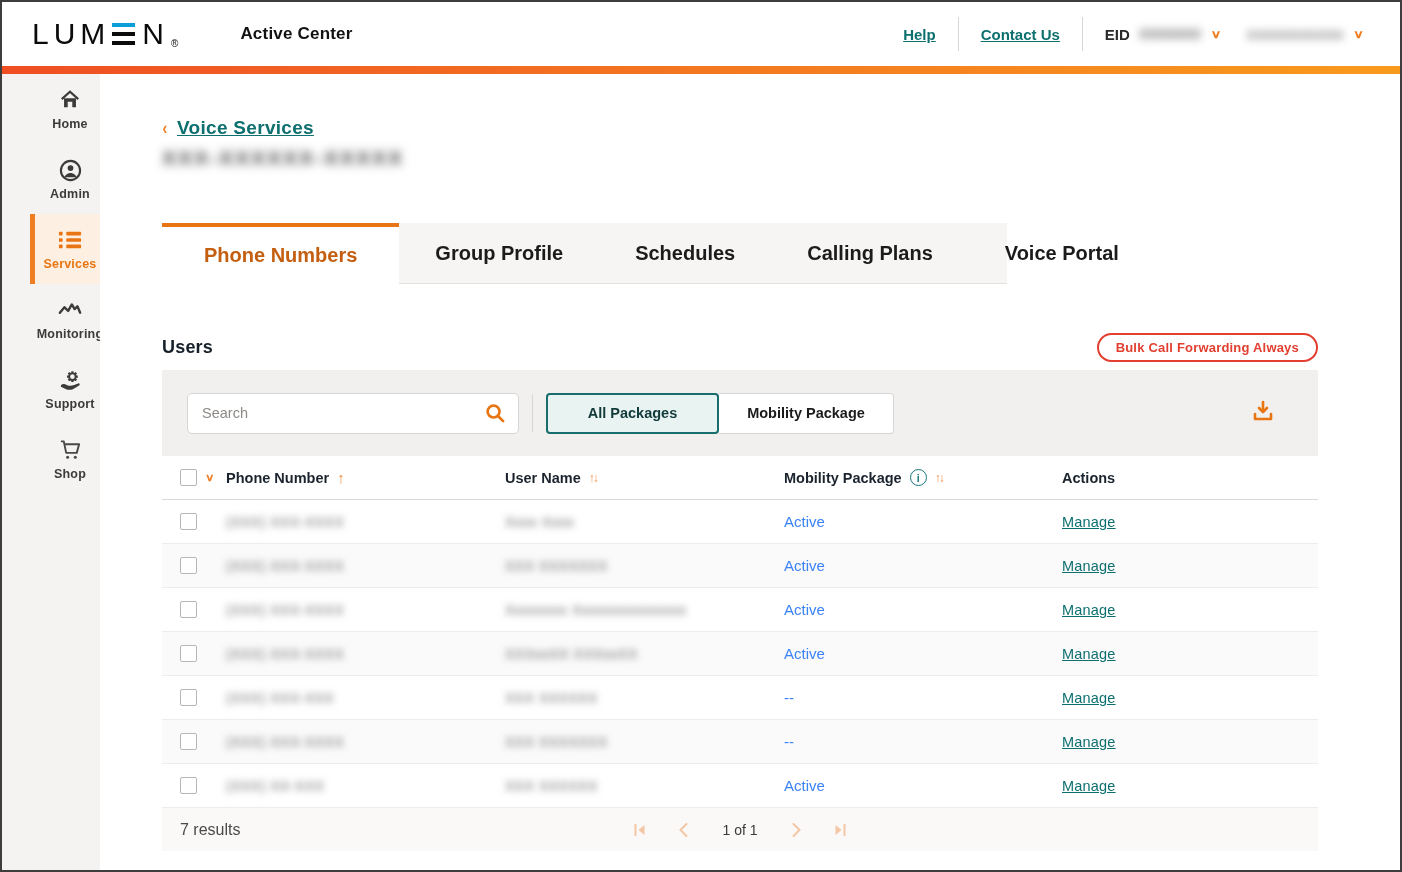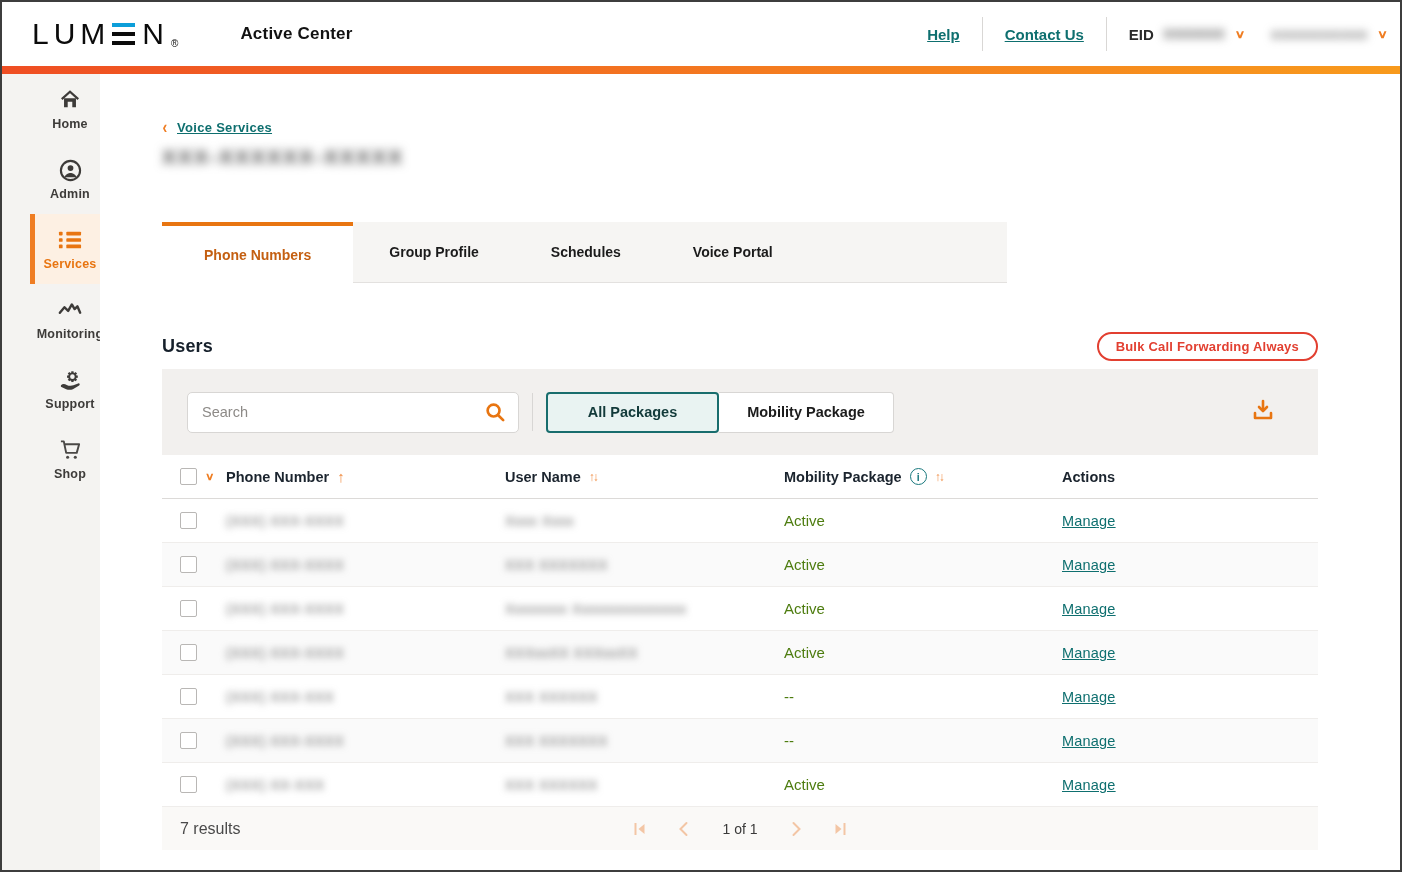--- a/index.html
+++ b/index.html
@@ -9,21 +9,21 @@
 
   
   .header { position:absolute; top:0; left:0; width:100%; height:64px; background:#fff; display:flex; align-items:center; }
   .logo { display:flex; align-items:flex-end; margin-left:30px; cursor:pointer; }
   .logo-word { display:flex; align-items:center; color:#0b0b0b; font-size:30px; font-weight:500; letter-spacing:5px; line-height:1; }
   .logo-e { display:inline-flex; flex-direction:column; justify-content:center; gap:4.5px; margin:0 7px 0 2px; }
   .logo-e .bar { width:23px; height:4.5px; background:#0b0b0b; }
   .logo-e .bar.blue { background:#0c9ed9; }
   .logo-reg { font-size:10px; color:#0b0b0b; margin-top:2px; margin-left:2px; }
   .app-title { margin-left:62px; font-size:17px; font-weight:bold; color:#121212; letter-spacing:.2px; }
-  .header-right { margin-left:auto; display:flex; align-items:center; margin-right:12px; }
+  .header-right { margin-left:auto; display:flex; align-items:center; margin-right:36px; }
   .hlink { color:#0e6f6f; font-weight:bold; font-size:15px; text-decoration:underline; cursor:pointer; }
   .hdivider { width:1px; height:34px; background:#d9d7d5; margin:0 22px; }
   .eid-label { font-size:15px; font-weight:bold; color:#2a2a2a; margin-right:10px; }
   .redact { filter:blur(4px); user-select:none; }
   .redact-hdr { color:#6b6b6b; font-size:14px; font-weight:bold; letter-spacing:1px; }
   .chev-orange { color:#ef7d22; font-size:15px; font-weight:bold; margin-left:9px; transform:scaleY(.75); display:inline-block; }
   .user-chunk { display:flex; align-items:center; margin-left:26px; cursor:pointer; }
   .eid-chunk { display:flex; align-items:center; cursor:pointer; }
 
   
@@ -38,26 +38,26 @@
   .side-item.active .lbl { color:#e87511; }
   .side-icon { width:24px; height:24px; display:flex; align-items:center; justify-content:center; }
   .side-icon svg { display:block; }
 
   
   .content { position:absolute; top:72px; left:98px; right:0; bottom:0; background:#fff; }
   .main-inner { position:absolute; left:62px; right:82px; top:43px; }
 
   .breadcrumb { display:flex; align-items:center; gap:9px; }
   .bc-chev { color:#ef7d22; font-size:18px; font-weight:bold; transform:scaleX(.8); }
-  .bc-link { color:#0e6f6f; font-weight:bold; font-size:13px; text-decoration:underline; cursor:pointer; letter-spacing:.3px; }
+  .bc-link { color:#0e6f6f; font-weight:bold; font-size:19px; text-decoration:underline; cursor:pointer; letter-spacing:.3px; }
   .page-title { margin-top:7px; font-size:21px; font-weight:bold; color:#4f4f4f; filter:blur(5px); letter-spacing:2px; user-select:none; }
 
   
   .tabs { margin-top:53px; display:flex; width:845px; background:#f6f5f3; border-bottom:1px solid #e3e1df; height:61px; }
-  .tab { display:flex; align-items:center; justify-content:center; font-size:14px; font-weight:bold; color:#1b1b1b; cursor:pointer; padding:0 36px; flex:0 0 auto; }
+  .tab { display:flex; align-items:center; justify-content:center; font-size:20px; font-weight:bold; color:#1b1b1b; cursor:pointer; padding:0 36px; flex:0 0 auto; }
   .tab.active { background:#fff; color:#c45f11; border-top:4px solid #e87511; margin-bottom:-1px; padding:0 42px; }
 
   
   .users-row { margin-top:49px; display:flex; align-items:center; justify-content:space-between; }
   .users-h { font-size:18px; font-weight:bold; color:#16202b; letter-spacing:.2px; }
   .bulk-btn { border:2px solid #e23f30; color:#e23f30; background:#fff; border-radius:15px; height:29px; padding:0 17px; font-size:13px; font-weight:bold; font-family:"Liberation Sans",sans-serif; cursor:pointer; letter-spacing:.2px; }
 
   
   .filter-bar { margin-top:8px; background:#f2f0ee; height:86px; display:flex; align-items:center; padding:0 25px; }
   .search-wrap { position:relative; width:332px; }
@@ -77,21 +77,21 @@
   .th { font-size:14.5px; font-weight:bold; color:#1b242e; display:flex; align-items:center; gap:8px; }
   .cb { width:17px; height:17px; border:1px solid #b9b7b5; border-radius:2px; background:#fff; appearance:none; cursor:pointer; margin:0; }
   .cb-cell { display:flex; align-items:center; gap:8px; padding-left:18px; }
   .sel-chev { color:#ef7d22; font-size:13px; font-weight:bold; transform:scaleY(.8); cursor:pointer; }
   .sort-asc { color:#f0914a; font-size:15px; cursor:pointer; }
   .sort-both { color:#f0914a; font-size:12px; letter-spacing:-2px; cursor:pointer; }
   .info-ic { width:17px; height:17px; border:1.5px solid #18787d; border-radius:50%; color:#18787d; font-size:10.5px; font-weight:bold; display:inline-flex; align-items:center; justify-content:center; font-style:normal; cursor:pointer; }
   .trow { height:44px; border-bottom:1px solid #efedeb; }
   .trow:nth-child(even) { background:#fafafa; }
   .cell-redact { font-size:14px; color:#6e6e6e; filter:blur(3.5px); user-select:none; letter-spacing:.5px; }
-  .cell-status { font-size:15px; color:#4d7c0f; }
+  .cell-status { font-size:15px; color:#3b82f6; }
   .manage-link { color:#0e6f6f; font-size:14.5px; text-decoration:underline; cursor:pointer; letter-spacing:.2px; }
 
   
   .tfoot { height:43px; background:#faf9f7; display:flex; align-items:center; position:relative; }
   .results { font-size:16px; color:#4a4a4a; margin-left:18px; }
   .pager { position:absolute; left:50%; transform:translateX(-50%); display:flex; align-items:center; gap:28px; }
   .pg-ic { cursor:default; display:flex; align-items:center; }
   .pg-label { font-size:14px; color:#3a3a3a; margin:0 4px; }
 </style>
 </head>
@@ -213,20 +213,21 @@
         <span class="bc-chev">‹</span>
         <span class="bc-link">Voice Services</span>
       </div>
 
       <div class="page-title">XXX-XXXXXX-XXXXX</div>
 
       <div class="tabs">
         <div class="tab active">Phone Numbers</div>
         <div class="tab">Group Profile</div>
         <div class="tab">Schedules</div>
+        <div class="tab">Calling Plans</div>
         <div class="tab">Voice Portal</div>
       </div>
 
       <div class="users-row">
         <div class="users-h">Users</div>
         <button class="bulk-btn">Bulk Call Forwarding Always</button>
       </div>
 
       <div class="filter-bar">
         <div class="search-wrap">

